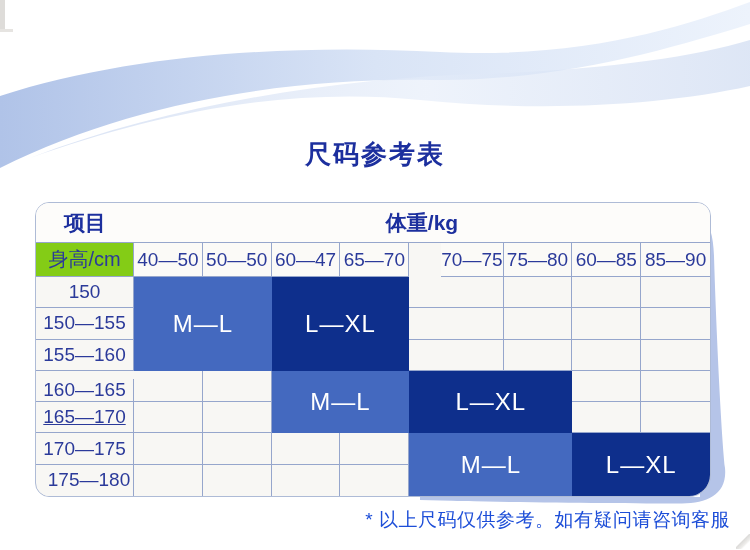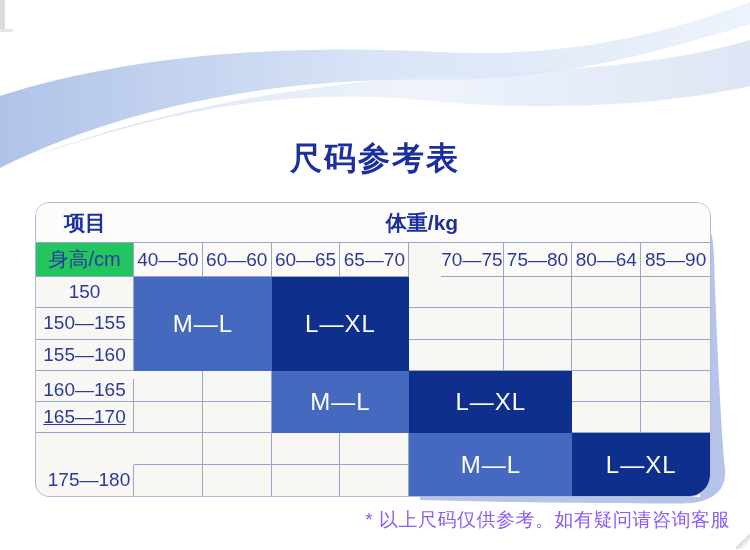--- a/index.html
+++ b/index.html
@@ -12,21 +12,21 @@
     --c-cellbg:#f8f7f4; --c-hdrbg:#fdfcfa; --c-shadow:#b5c4e8;
   }
   .swoosh { position:absolute; left:0; top:0; width:750px; height:190px; z-index:0; }
   .artifact-tl  { position:absolute; left:0; top:0;  width:5px;  height:31px; background:#dedcd9; z-index:4; }
   .artifact-tl2 { position:absolute; left:0; top:29px; width:13px; height:3px; background:#e6e4e1; z-index:4; }
   .artifact-br  { position:absolute; right:0; bottom:1px; width:14px; height:15px; z-index:4;
     background:linear-gradient(135deg, rgba(0,0,0,0) 42%, #dddcda 48%, #efeeec 66%, rgba(0,0,0,0) 74%); }
 
   .page-title {
     position:absolute; top:137px; left:0; width:750px; text-align:center;
-    font-size:32px; font-weight:700; letter-spacing:2px; color:var(--c-title); z-index:2;
+    font-size:26px; font-weight:700; letter-spacing:2px; color:var(--c-title); z-index:2;
   }
 
   .table-shadow { position:absolute; left:0; top:0; width:750px; height:550px; z-index:1; }
 
   .size-table {
     position:absolute; left:35px; top:202px; width:676px; height:295px;
     display:grid; box-sizing:border-box;
     grid-template-columns:98px repeat(8,1fr);
     grid-template-rows:40px 34px repeat(7,1fr);
     background:var(--c-cellbg);
@@ -43,33 +43,33 @@
   .no-bottom { border-bottom:none !important;margin-left:9px; }
   .corner-cell {
     grid-column:1; grid-row:1; justify-content:flex-start; padding-left:28px;
     font-size:21px; font-weight:700; color:var(--c-title);
     background:var(--c-hdrbg); border-right:none;
   }
   .group-cell {
     grid-column:2 / span 8; grid-row:1; font-size:21px; font-weight:700;
     color:var(--c-title); background:var(--c-hdrbg); border-right:none;
   }
-  .rowhdr-cell { grid-column:1; grid-row:2; font-size:20px; background:#22c55e; }
+  .rowhdr-cell { grid-column:1; grid-row:2; font-size:20px; background:#84cc16; }
   .weight-cell { background:#fbfaf7; }
   .label-cell  { grid-column:1; }
   .block {
     display:flex; align-items:center; justify-content:center; z-index:1;
     color:#ffffff; font-size:24px; letter-spacing:1px;
   }
   .block.medium { background:var(--c-medium); }
   .block.dark   { background:var(--c-dark); }
 
   .footnote {
     position:absolute; top:507px; right:20px; z-index:2;
-    font-size:19px; color:#8b5cf6; letter-spacing:0.5px;
+    font-size:19px; color:#1d4ed8; letter-spacing:0.5px;
   }
 </style>
 </head>
 <body style="--c-dark: #0e2f8c; --c-medium: #4469bf; --c-title: #1c2f9e; --c-text: #2b3a9a; --c-border: #96a6cc; --c-outer: #aebbd6; --c-cellbg: #f8f7f4; --c-hdrbg: #fdfcfa;">
 
 <svg class="swoosh" viewBox="0 0 750 190" aria-hidden="true">
   <defs>
     <linearGradient id="gA" x1="0" y1="0" x2="1" y2="0">
       <stop offset="0" stop-color="#b0c3e8"></stop>
       <stop offset="0.5" stop-color="#d9e4f6"></stop>
@@ -94,26 +94,26 @@
 <svg class="table-shadow" viewBox="0 0 750 550" aria-hidden="true">
   <path d="M700,216 L700,497 L420,497 L420,500 C500,502.5 620,503.5 682,503.5
            C708,503.5 727.5,494 725,468 C721,430 716,322 714,256 C713.2,235 710,223 700,216 Z" fill="#b5c4e8"></path>
 </svg>
 
 <div class="size-table" id="sizeGrid">
   <div class="cell group-cell">体重/kg</div>
   <div class="cell corner-cell">项目</div>
   <div class="cell rowhdr-cell">身高/cm</div>
 <div class="cell weight-cell" style="grid-area: 2 / 2; text-align: right;">40—50</div>
-    <div class="cell weight-cell" style="grid-area: 2 / 3;">60—60</div>
-    <div class="cell weight-cell" style="grid-area: 2 / 4;">60—65</div>
+    <div class="cell weight-cell" style="grid-area: 2 / 3;">50—50</div>
+    <div class="cell weight-cell" style="grid-area: 2 / 4;">60—47</div>
     <div class="cell weight-cell" style="grid-area: 2 / 5;">65—70</div>
     <div class="cell weight-cell" style="grid-area: 2 / 6; margin-left: 32px;">70—75</div>
     <div class="cell weight-cell" style="grid-area: 2 / 7;">75—80</div>
-    <div class="cell weight-cell" style="grid-area: 2 / 8;">80—64</div>
+    <div class="cell weight-cell" style="grid-area: 2 / 8;">60—85</div>
     <div class="cell weight-cell no-right" style="grid-area: 2 / 9;">85—90</div>
     <div class="cell label-cell" style="grid-area: 3 / 1;">150</div>
     <div class="cell" style="grid-area: 3 / 2;"></div>
     <div class="cell" style="grid-area: 3 / 3;"></div>
     <div class="cell" style="grid-area: 3 / 4;"></div>
     <div class="cell" style="grid-area: 3 / 5;"></div>
     <div class="cell" style="grid-area: 3 / 6;"></div>
     <div class="cell" style="grid-area: 3 / 7;"></div>
     <div class="cell" style="grid-area: 3 / 8;"></div>
     <div class="cell no-right" style="grid-area: 3 / 9;"></div>
@@ -146,20 +146,21 @@
     <div class="cell no-right" style="grid-area: 6 / 9;"></div>
     <div class="cell label-cell" style="grid-area: 7 / 1; text-decoration: underline;">165—170</div>
     <div class="cell" style="grid-area: 7 / 2;"></div>
     <div class="cell" style="grid-area: 7 / 3;"></div>
     <div class="cell" style="grid-area: 7 / 4;"></div>
     <div class="cell" style="grid-area: 7 / 5;"></div>
     <div class="cell" style="grid-area: 7 / 6;"></div>
     <div class="cell" style="grid-area: 7 / 7;"></div>
     <div class="cell" style="grid-area: 7 / 8;"></div>
     <div class="cell no-right" style="grid-area: 7 / 9;"></div>
+    <div class="cell label-cell" style="grid-area: 8 / 1;">170—175</div>
     <div class="cell" style="grid-area: 8 / 2;"></div>
     <div class="cell" style="grid-area: 8 / 3;"></div>
     <div class="cell" style="grid-area: 8 / 4;"></div>
     <div class="cell" style="grid-area: 8 / 5;"></div>
     <div class="cell" style="grid-area: 8 / 6;"></div>
     <div class="cell" style="grid-area: 8 / 7;"></div>
     <div class="cell" style="grid-area: 8 / 8;"></div>
     <div class="cell no-right" style="grid-area: 8 / 9;"></div>
     <div class="cell label-cell no-bottom" style="grid-area: 9 / 1;">175—180</div>
     <div class="cell no-bottom" style="grid-area: 9 / 2;"></div>

